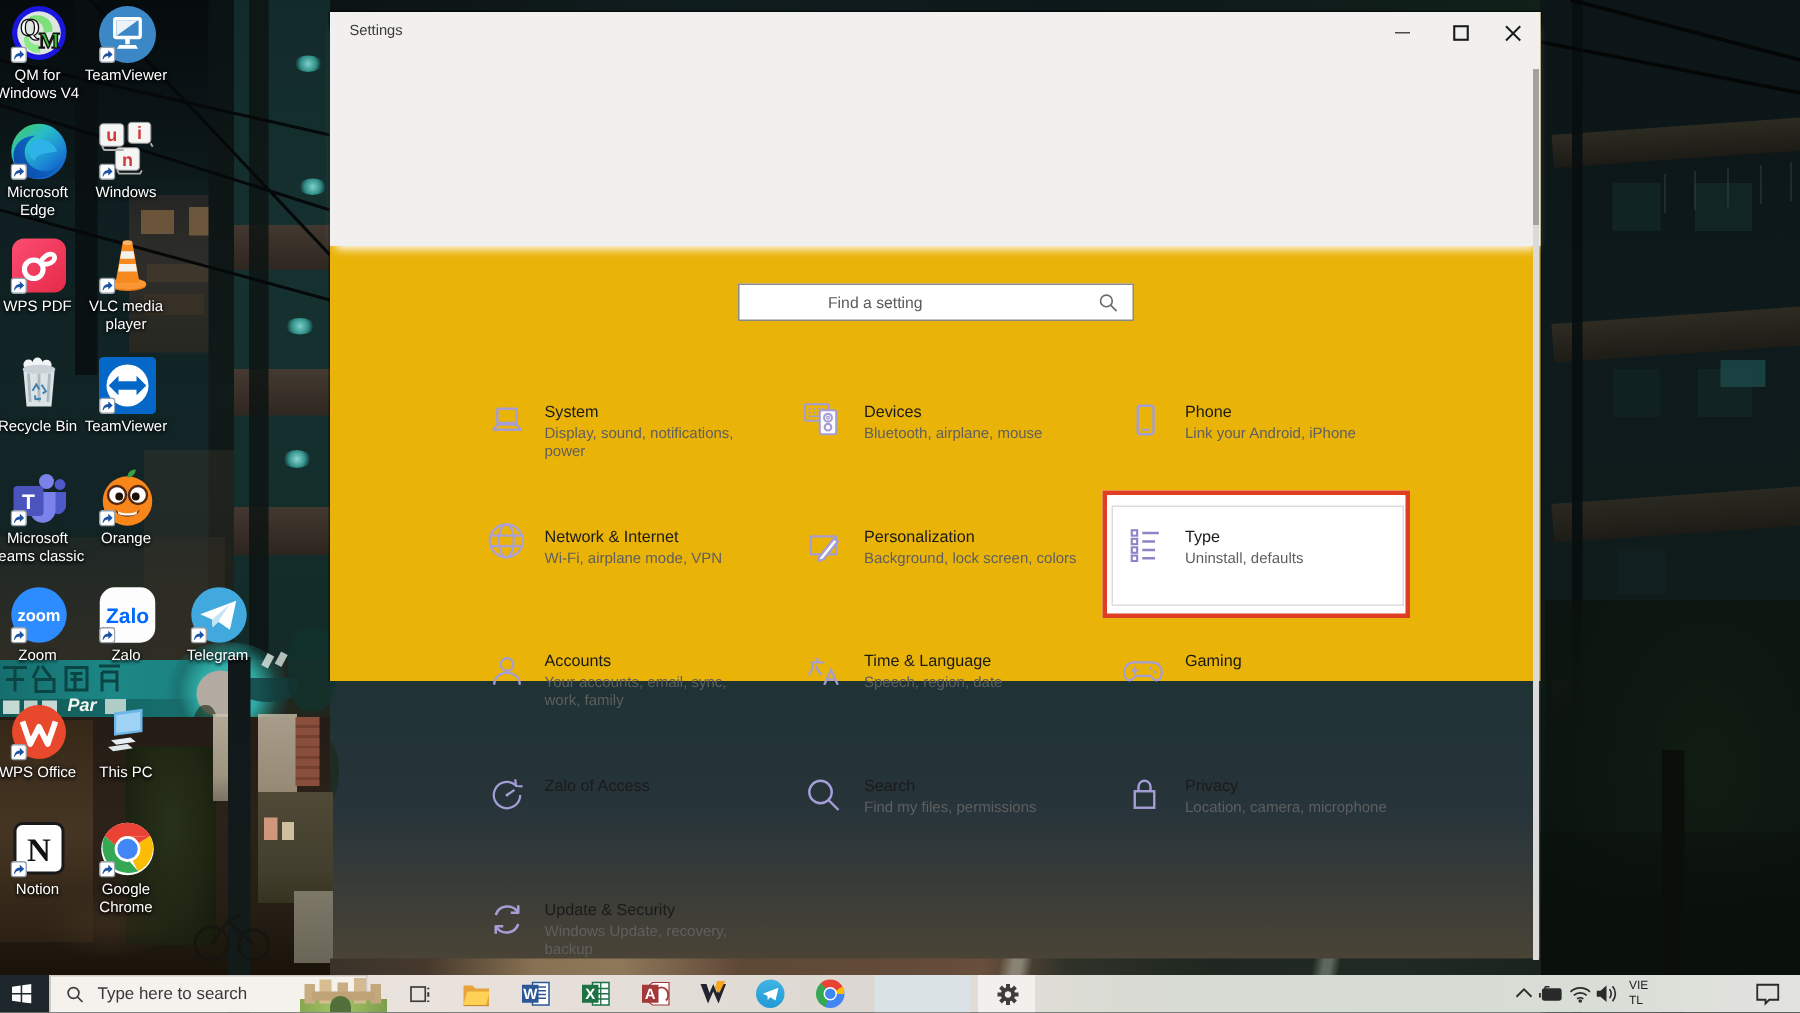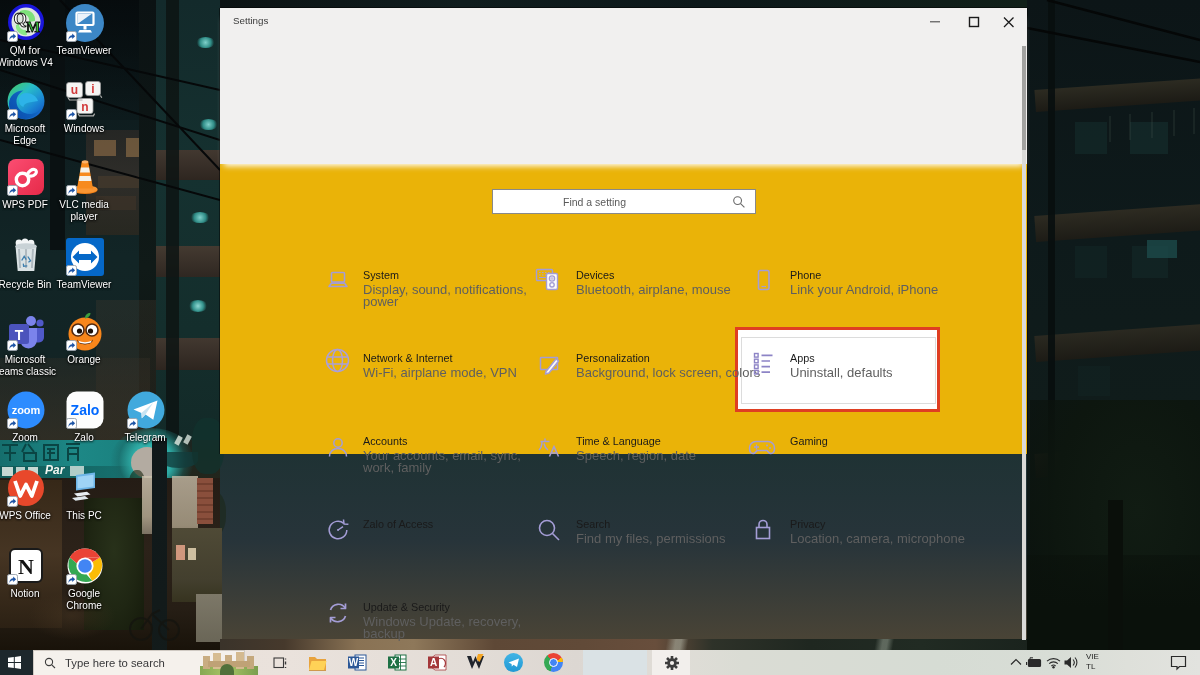--- a/index.html
+++ b/index.html
@@ -20,25 +20,25 @@
   text-shadow:0 1px 2px rgba(0,0,0,.95), 0 0 3px rgba(0,0,0,.8); }
 .sc { position:absolute; left:1px; bottom:-1px; }
 
 
 #win { position:absolute; left:220px; top:8px; width:807px; height:446px; background:#eab308;
   box-shadow:-1px 0 0 rgba(0,0,0,.45), 1px 0 0 rgba(0,0,0,.45), 0 -1px 0 rgba(0,0,0,.5); }
 #win .topband { position:absolute; left:0; top:0; width:100%; height:156px; background:#f1f0ef; box-shadow:0 6px 6px -4px rgba(255,255,255,1); }
 #win .title { position:absolute; left:13px; top:8px; font-size:9.8px; line-height:10px; color:#3b3b3b; }
 #searchbox { position:absolute; left:272px; top:181px; width:264px; height:25px; background:#fff;
   border:1px solid #898989; }
-#searchbox .ph { position:absolute; left:24px; top:6px; font-size:10.5px; color:#5a5a5a;padding-left:46px; }
+#searchbox .ph { position:absolute; left:13px; top:6px; font-size:10.5px; color:#5a5a5a;padding-left:46px; }
 
 .gi { position:absolute; width:230px; }
 .gi .t { font-size:10.8px; line-height:12px; color:#1a1a1a; }
-.gi .s { margin-top:3px; font-size:13px; line-height:12.4px; color:#5f5f5f; }
+.gi .s { margin-top:3px; font-size:10px; line-height:12.4px; color:#5f5f5f; }
 .gicon { position:absolute; }
 
 #redbox { position:absolute; left:515px; top:319px; width:205px; height:85px;
   border:3px solid #df3e22; background:#fff; }
 #redcard { position:absolute; left:521px; top:329px; width:195px; height:67px;
   background:#fff; border:1px solid #dcdcdc; }
 
 
 #taskbar { position:absolute; left:0; top:650px; width:1200px; height:25px;
   background:linear-gradient(90deg,#e8e0d9 0%, #eae2dc 24%, #e2dcd6 40%, #dcd7d2 48%, #e0ddd7 56%, #dadcd4 62%, #d8dcd4 70%, #d6dcd4 78%, #d8ddd6 88%, #dee0da 94%, #e2e3df 100%); }
@@ -492,21 +492,21 @@
           <div class="s">Background, lock screen, colors</div>
         </div>
       <svg class="gicon" style="left:529px;top:340px" width="28" height="28" viewBox="0 0 28 28" fill="none" stroke="#8d84c6" stroke-width="1.4">
           <rect x="5.5" y="5.5" width="3.6" height="3.6"></rect>
           <rect x="5.5" y="11.2" width="3.6" height="3.6"></rect>
           <rect x="5.5" y="16.9" width="3.6" height="3.6"></rect>
           <rect x="5.5" y="22.4" width="3.6" height="3.6"></rect>
           <path d="M12.5 7.3h11M12.5 13h8.5M12.5 18.7h8.5M12.5 24.2h8.5" stroke-width="1.7"></path>
         </svg>
       <div class="gi" style="left:570px;top:344px">
-          <div class="t">Apps</div>
+          <div class="t">Type</div>
           <div class="s">Uninstall, defaults</div>
         </div>
 
       <svg class="gicon" style="left:104px;top:425px" width="28" height="28" viewBox="0 0 28 28" fill="none" stroke="#a49dd6" stroke-width="1.5">
           <circle cx="14" cy="10" r="4.2"></circle>
           <path d="M5.5 23.5 c0-5 3.8-8 8.5-8 s8.5 3 8.5 8"></path>
         </svg>
       <div class="gi" style="left:143px;top:427px">
           <div class="t">Accounts</div>
           <div class="s">Your accounts, email, sync,<br>work, family</div>

